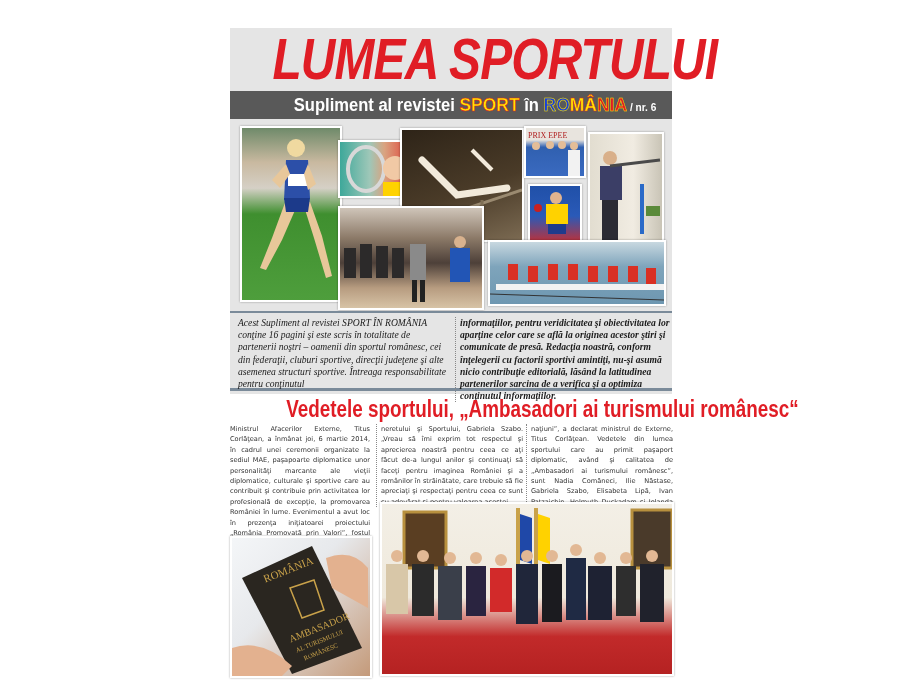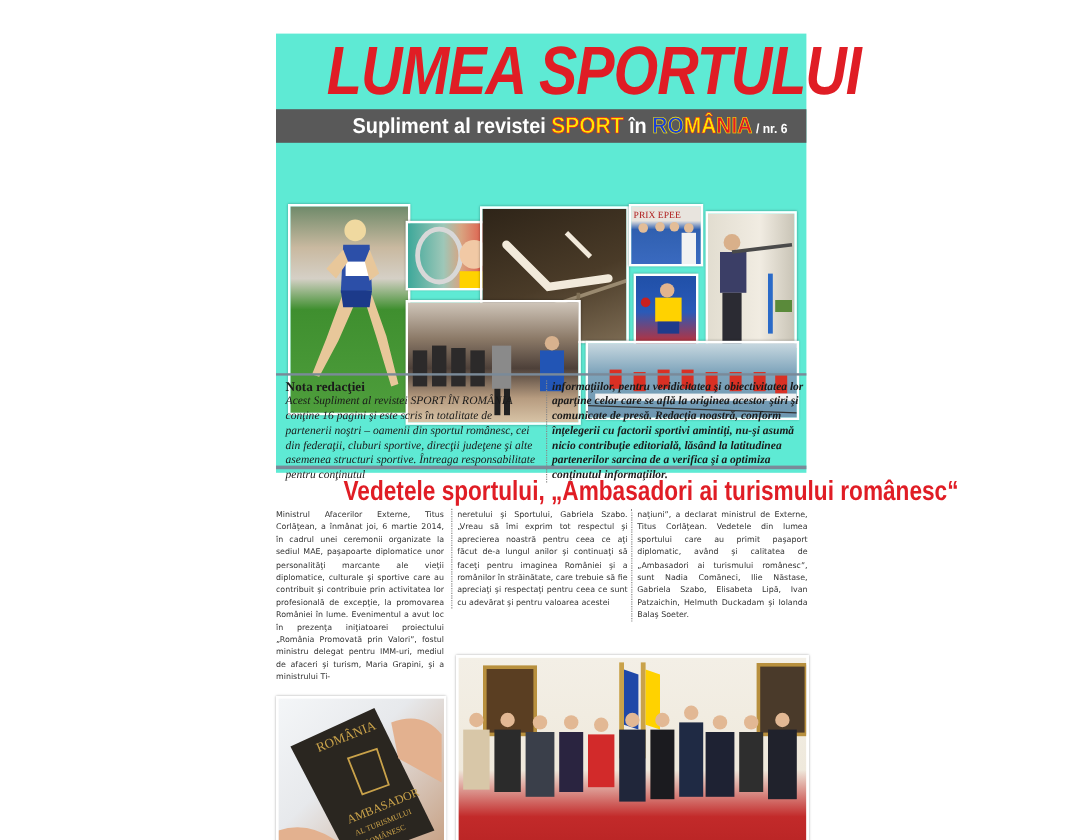--- a/index.html
+++ b/index.html
@@ -1,28 +1,28 @@
 <!DOCTYPE html>
 <html><head>
 <meta charset="utf-8">
 <style>
   html, body { margin:0; padding:0; background:#ffffff; }
   body { width:900px; height:700px; position:relative; overflow:hidden; font-family:"Liberation Sans", sans-serif; }
   .page { position:absolute; left:230px; top:28px; width:442px; height:648px; background:#ffffff; }
-  .top { position:absolute; left:0; top:0; width:442px; height:366px; background:#5eead4; }
+  .top { position:absolute; left:0; top:0; width:442px; height:366px; background:#e5e5e5; }
   .masthead { position:absolute; left:0; top:0; width:442px; height:62px; text-align:center; }
   .masthead span { display:inline-block; font-family:"Liberation Sans", sans-serif; font-weight:bold; font-style:italic; color:#e01d25; font-size:57px; line-height:62px; letter-spacing:-1px; transform:scaleX(0.84); transform-origin:center; white-space:nowrap; }
   .subbar { position:absolute; left:0; top:63px; width:442px; height:28px; background:#595959; text-align:right; line-height:28px; white-space:nowrap; }
   .subbar .s1 { color:#ffffff; font-weight:bold; font-size:18px; display:inline-block; transform:scaleX(0.92); }
   .subbar .sport { color:#ffe600; -webkit-text-stroke:0.6px #e01d25; font-weight:bold; font-size:19px; }
   .subbar .ro { color:#1a3fd6; font-weight:bold; font-size:19px; -webkit-text-stroke:0.5px #ffe600; }
   .subbar .ma { color:#ffe600; font-weight:bold; font-size:19px; -webkit-text-stroke:0.5px #e01d25; }
   .subbar .nia { color:#e01d25; font-weight:bold; font-size:19px; -webkit-text-stroke:0.5px #ffe600; }
   .subbar .nr { color:#ffffff; font-weight:bold; font-size:11px; }
-  .photo { position:absolute; border:2px solid #ffffff; box-shadow:0 0 2px rgba(0,0,0,.35); overflow:hidden;margin-top:44px; }
+  .photo { position:absolute; border:2px solid #ffffff; box-shadow:0 0 2px rgba(0,0,0,.35); overflow:hidden; }
   .nota { position:absolute; left:0; top:283px; width:442px; height:80px; border-top:2px solid #7a8a99; border-bottom:3px solid #7a8a99; box-sizing:border-box; }
   .nota .col { position:absolute; top:4px; width:210px; font-family:"Liberation Serif", serif; font-style:italic; font-size:9.6px; line-height:12.2px; color:#1a1a1a; }
   .nota .col1 { left:8px; }
   .nota .col2 { left:225px; border-left:1px dotted #888; padding-left:4px; width:210px;font-weight:bold; }
   .nota .title { font-style:normal; font-weight:bold; font-size:11px; display:block; }
   .headline { position:absolute; left:0; top:368px; width:442px; height:26px; text-align:center; white-space:nowrap; }
   .headline span { display:inline-block; font-weight:bold; color:#e01d25; font-size:23px; line-height:26px; transform:scaleX(0.82); transform-origin:center; }
   .article-col { position:absolute; font-family:"DejaVu Sans", sans-serif; font-size:6.6px; line-height:10.4px; color:#333; text-align:justify; }
   .c1 { left:0; top:396px; width:140px; }
   .c2 { left:146px; top:396px; width:142px; border-left:1px dotted #888; padding-left:4px; }
@@ -124,21 +124,20 @@
             <rect x="138" y="24" width="10" height="16"></rect>
             <rect x="156" y="26" width="10" height="16"></rect>
           </g>
           <rect x="6" y="42" width="168" height="6" fill="#f2f2f2"></rect>
           <line x1="0" y1="52" x2="174" y2="58" stroke="#333" stroke-width="1"></line>
         </svg>
     </div>
 
     <div class="nota">
       <div class="col col1">
-        <span class="title">Nota redacţiei</span>
         <span>Acest Supliment al revistei SPORT ÎN ROMÂNIA conţine 16 pagini şi este scris în totalitate de partenerii noştri – oamenii din sportul românesc, cei din federaţii, cluburi sportive, direcţii judeţene şi alte asemenea structuri sportive. Întreaga responsabilitate pentru conţinutul</span>
       </div>
       <div class="col col2">
         <span>informaţiilor, pentru veridicitatea şi obiectivitatea lor aparţine celor care se află la originea acestor ştiri şi comunicate de presă. Redacţia noastră, conform înţelegerii cu factorii sportivi amintiţi, nu-şi asumă nicio contribuţie editorială, lăsând la latitudinea partenerilor sarcina de a verifica şi a optimiza conţinutul informaţiilor.</span>
       </div>
     </div>
   </div>
 
   <div class="headline">
     <span>Vedetele sportului, „Ambasadori ai turismului românesc“</span>

